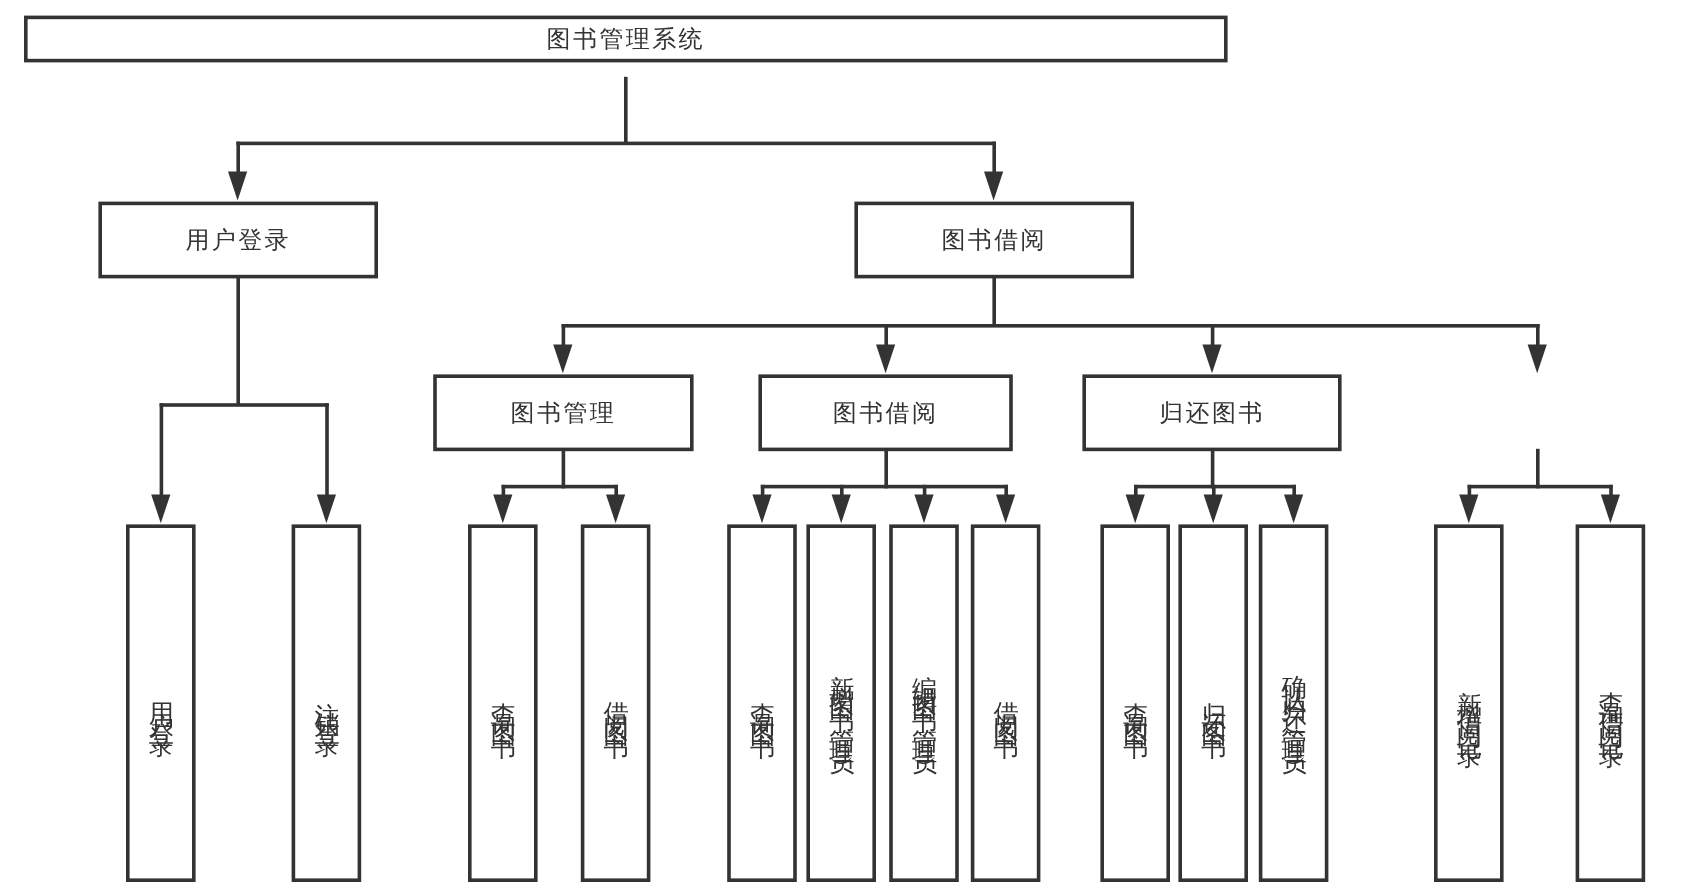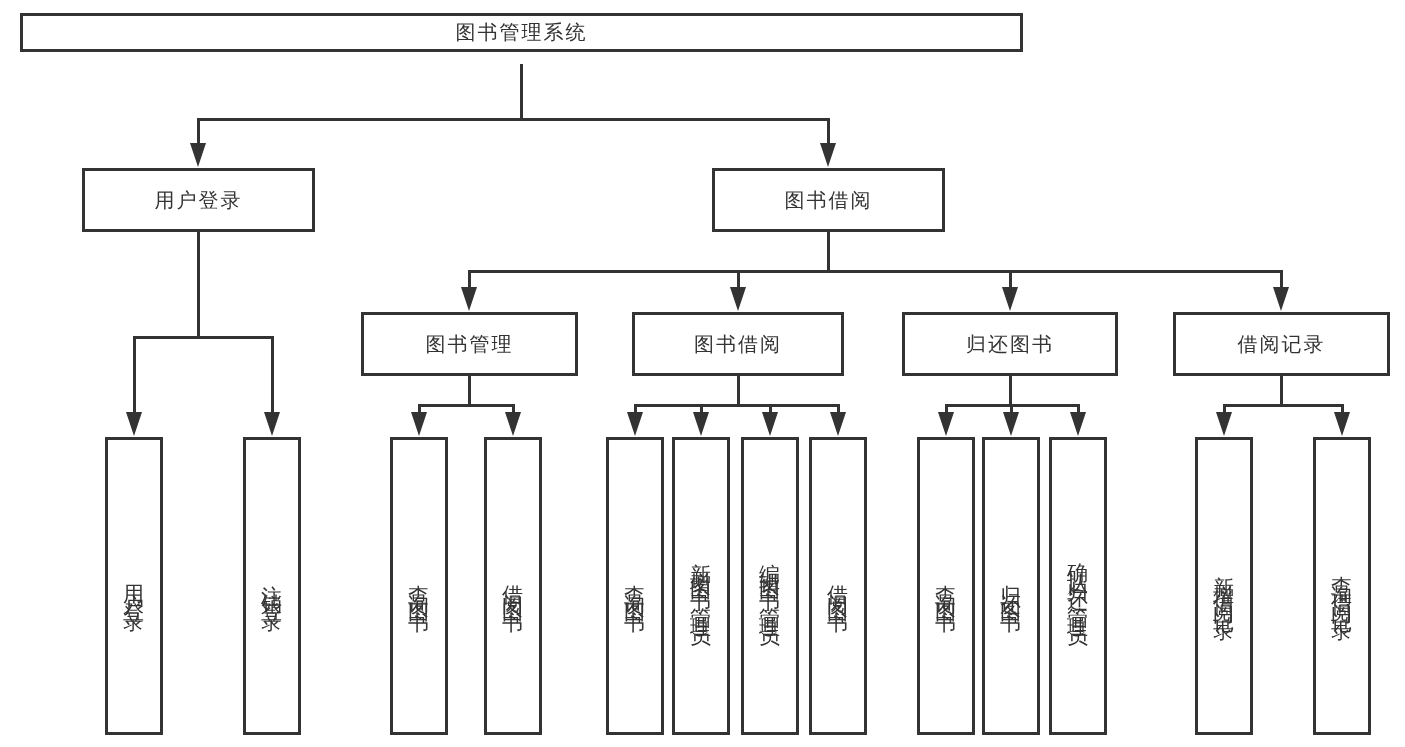--- a/index.html
+++ b/index.html
@@ -62,21 +62,20 @@
 <div class="canvas" id="canvas">
 
   <div class="box root-box" style="left:20px;top:13px;width:1003px;height:39px">图书管理系统</div>
 
   <div class="box hbox" style="left:82px;top:168px;width:233px;height:64px">用户登录</div>
   <div class="box hbox" style="left:712px;top:168px;width:233px;height:64px">图书借阅</div>
 
   <div class="box hbox" style="left:361px;top:312px;width:217px;height:64px">图书管理</div>
   <div class="box hbox" style="left:632px;top:312px;width:212px;height:64px">图书借阅</div>
   <div class="box hbox" style="left:902px;top:312px;width:216px;height:64px">归还图书</div>
-  <div class="box hbox" style="left:1173px;top:312px;width:217px;height:64px">借阅记录</div>
 
   <div class="box leaf" style="left:105px;top:437px;width:58px;height:298px">用户登录</div>
   <div class="box leaf" style="left:243px;top:437px;width:58px;height:298px">注销登录</div>
 
   <div class="box leaf" style="left:390px;top:437px;width:58px;height:298px">查询图书</div>
   <div class="box leaf" style="left:484px;top:437px;width:58px;height:298px">借阅图书</div>
 
   <div class="box leaf" style="left:606px;top:437px;width:58px;height:298px">查询图书</div>
   <div class="box leaf" style="left:672px;top:437px;width:58px;height:298px">新增图书（管理员）</div>
   <div class="box leaf" style="left:741px;top:437px;width:58px;height:298px">编辑图书（管理员）</div>

